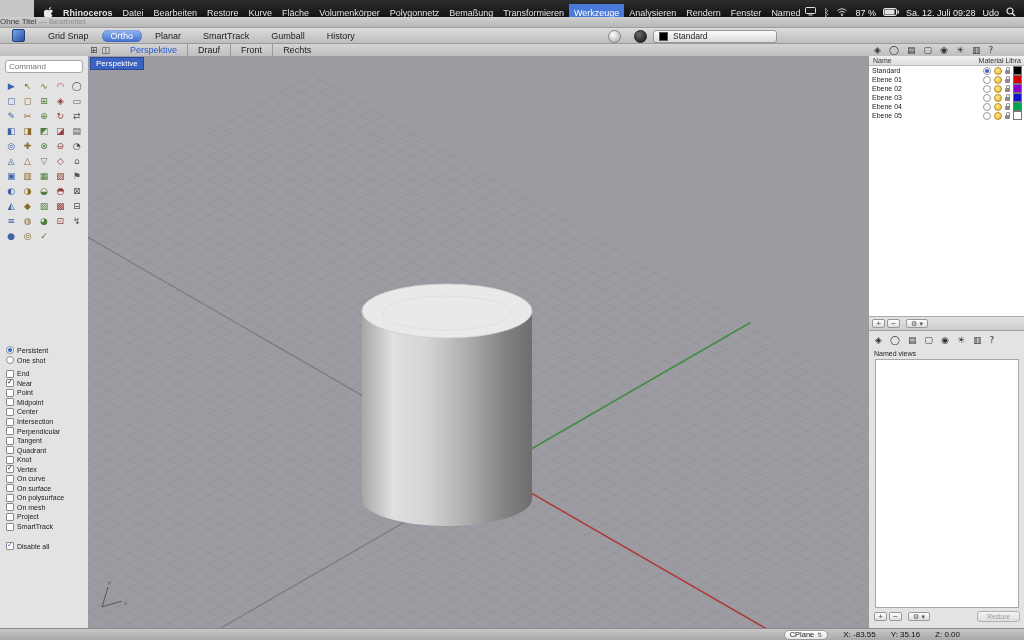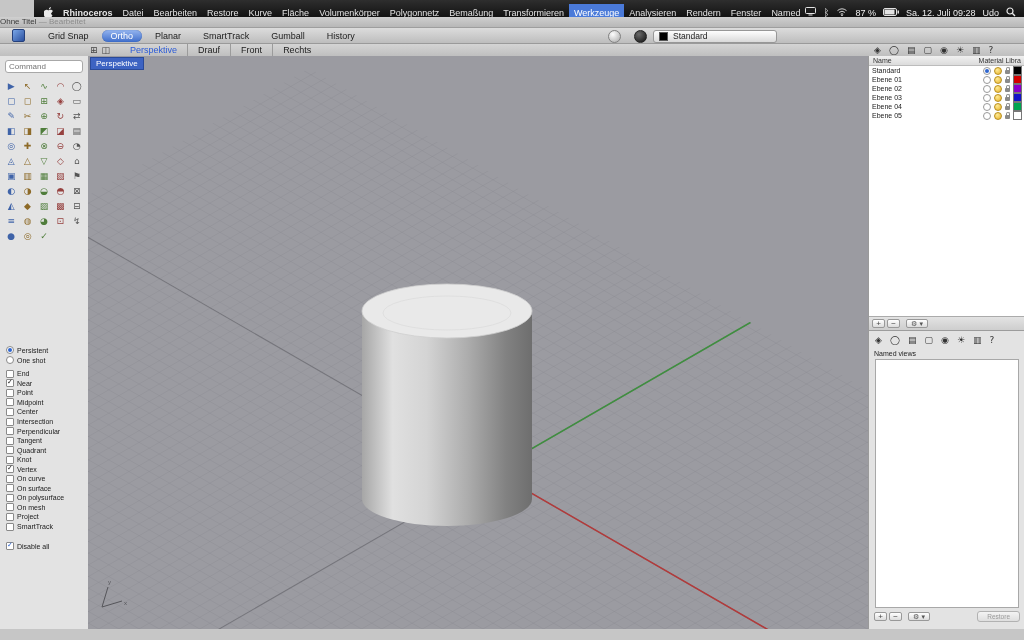--- a/index.html
+++ b/index.html
@@ -501,14 +501,23 @@
       <div class="nv-list"></div>
       <div class="nv-footer">
         <button class="mini-btn">+</button>
         <button class="mini-btn">−</button>
         <button class="gear-btn ic">⚙ ▾</button>
         <button class="restore-btn">Restore</button>
       </div>
     </div>
   </div>
 
+  <div id="statusbar">
+    <span class="cplane-pill">
+      <span>CPlane</span>
+      <span class="updown ic">⇅</span>
+    </span>
+    <span>X: -83.55</span>
+    <span>Y: 35.16</span>
+    <span>Z: 0.00</span>
+  </div>
 
 </div>
 
 </body></html>

